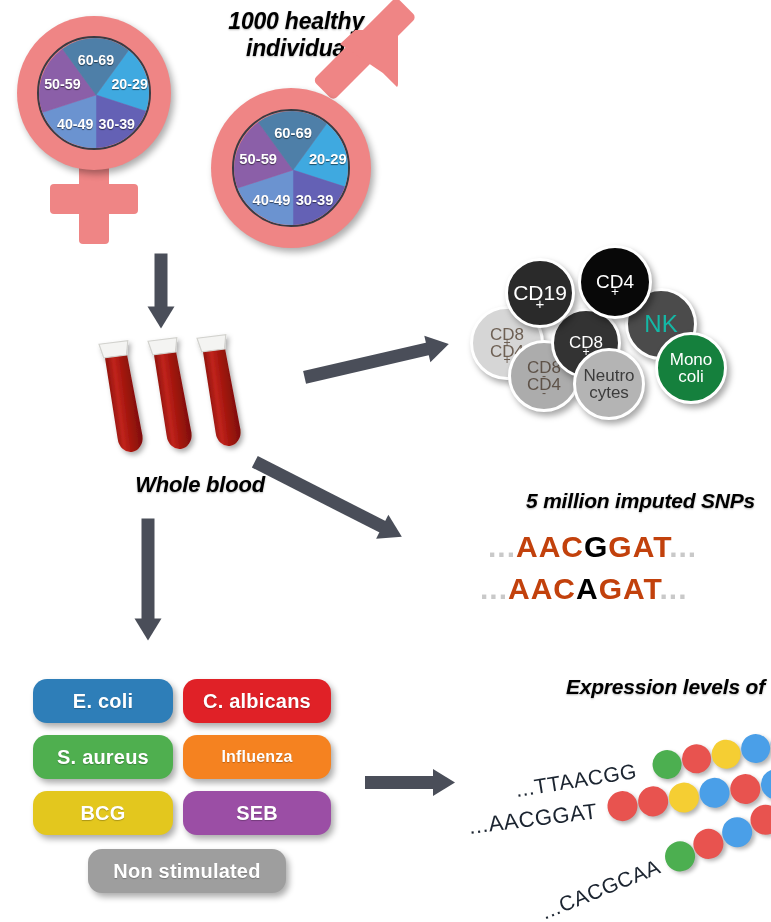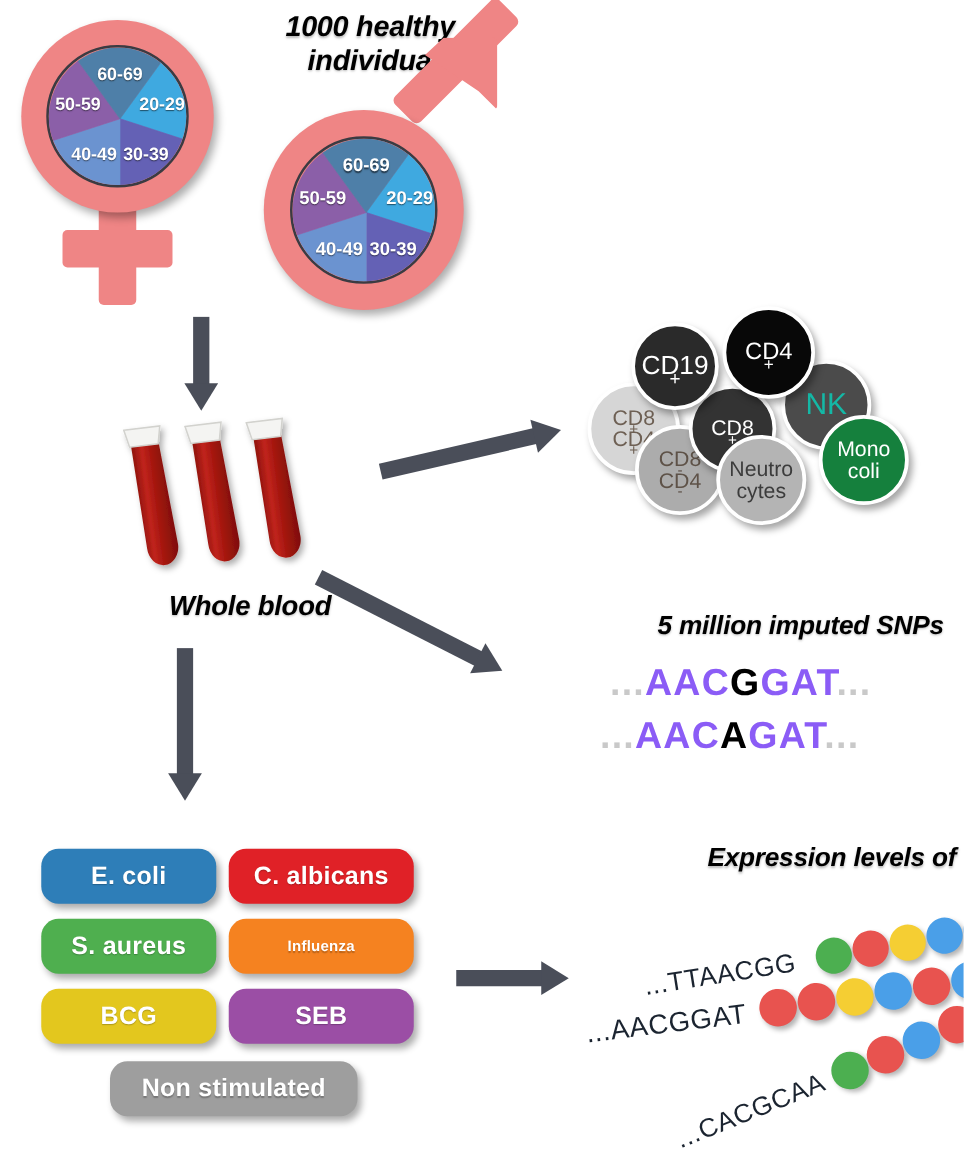--- a/index.html
+++ b/index.html
@@ -85,21 +85,21 @@
 
   
   .snp-row {
     position: absolute;
     white-space: pre;
     font-family: "Liberation Sans", sans-serif;
     font-weight: bold;
     letter-spacing: 1px;
   }
   .snp-faint  { color: #c9c9c9; }
-  .snp-mid    { color: #8b5cf6; margin-top: 28px; }
+  .snp-mid    { color: #c2410c; margin-top: 28px; }
   .snp-hi     { color: #000000; }
 
   
   .chip {
     position: absolute;
     border-radius: 14px;
     color: #ffffff;
     font-weight: bold;
     display: flex;
     align-items: center;
@@ -316,21 +316,21 @@
   <div id="chip-layer" class="abs" style="left:0; top:0; width:400px; height:922px;">
       <div class="chip" style="left: 33px; top: 679px; width: 140px; height: 44px; background: rgb(46, 126, 184); font-size: 20px;">
         <span>E. coli</span>
       </div>
       <div class="chip" style="left: 183px; top: 679px; width: 148px; height: 44px; background: rgb(224, 33, 39); font-size: 20px;">
         <span>C. albicans</span>
       </div>
       <div class="chip" style="left: 33px; top: 735px; width: 140px; height: 44px; background: rgb(79, 175, 79); font-size: 20px;">
         <span>S. aureus</span>
       </div>
-      <div class="chip" style="left: 183px; top: 735px; width: 148px; height: 44px; background: rgb(245, 130, 32); font-size: 12px;">
+      <div class="chip" style="left: 183px; top: 735px; width: 148px; height: 44px; background: rgb(245, 130, 32); font-size: 16px;">
         <span>Influenza</span>
       </div>
       <div class="chip" style="left: 33px; top: 791px; width: 140px; height: 44px; background: rgb(227, 199, 30); font-size: 20px;">
         <span>BCG</span>
       </div>
       <div class="chip" style="left: 183px; top: 791px; width: 148px; height: 44px; background: rgb(155, 78, 165); font-size: 20px;">
         <span>SEB</span>
       </div>
       <div class="chip" style="left: 88px; top: 849px; width: 198px; height: 44px; background: rgb(158, 158, 158); font-size: 20px;">
         <span>Non stimulated</span>

